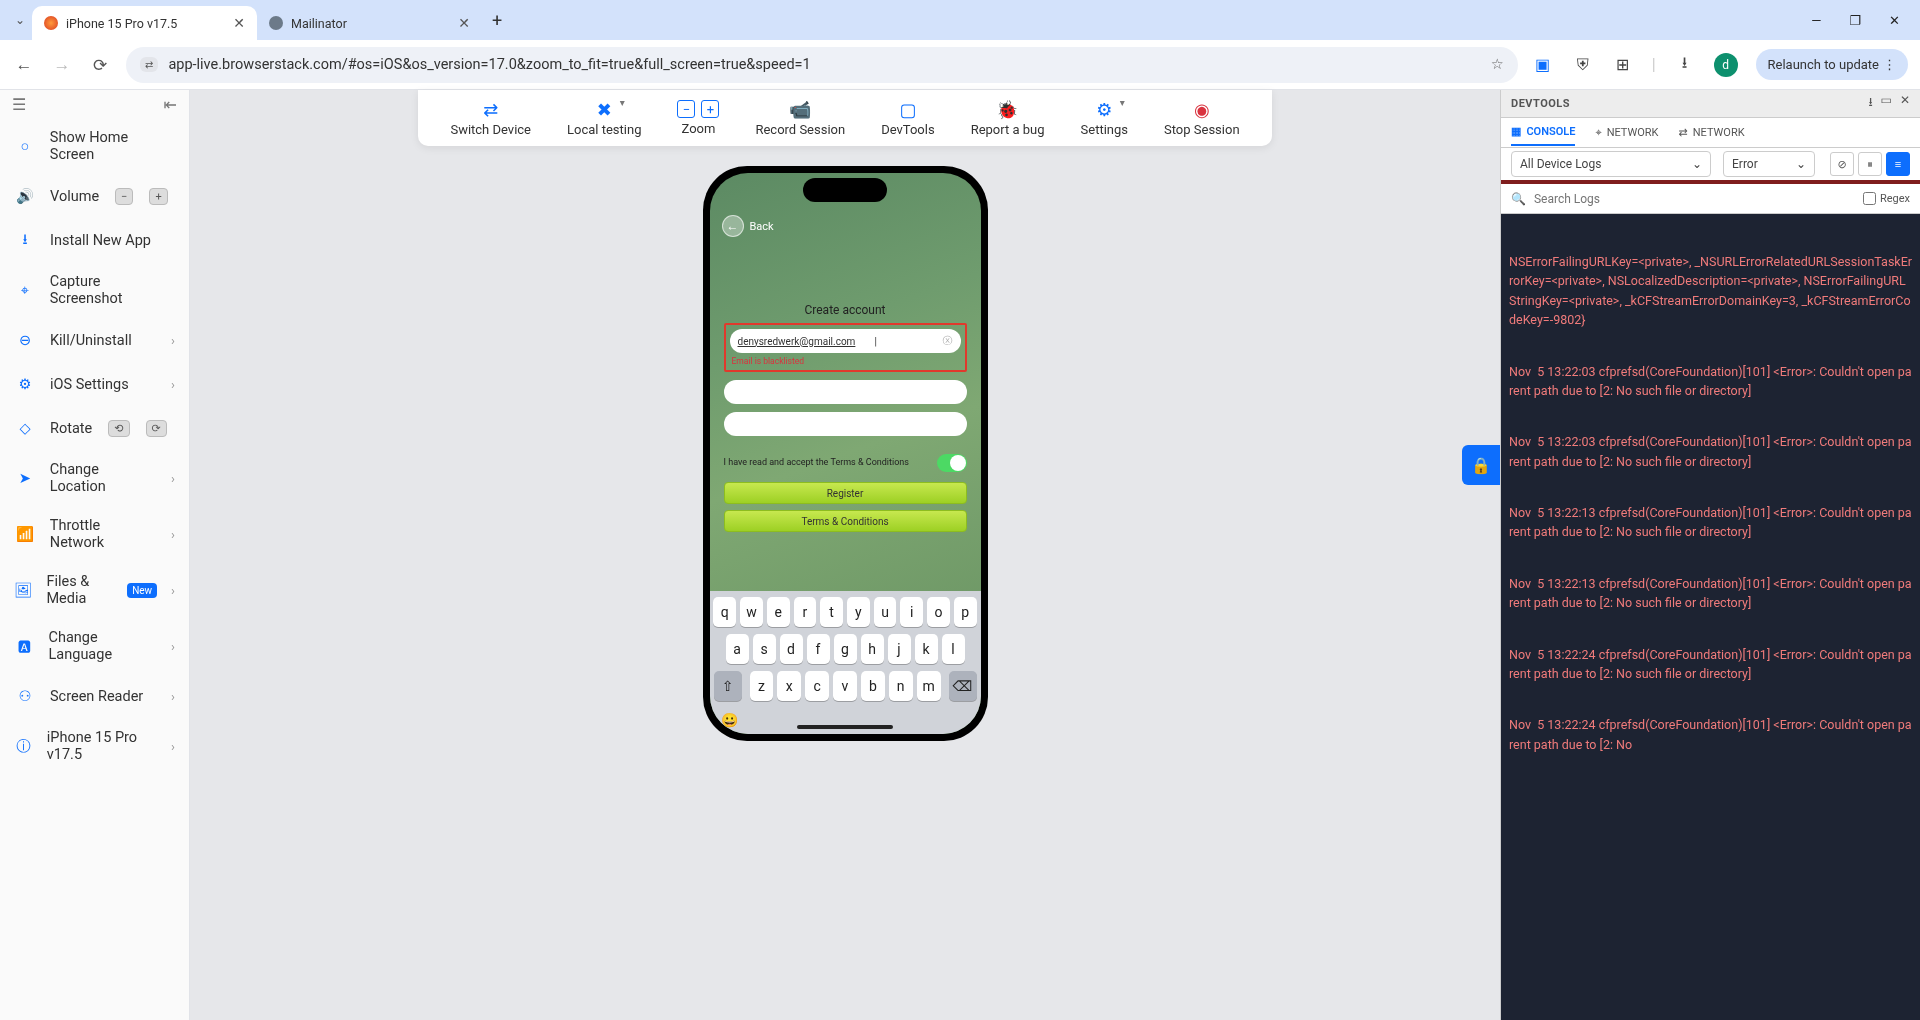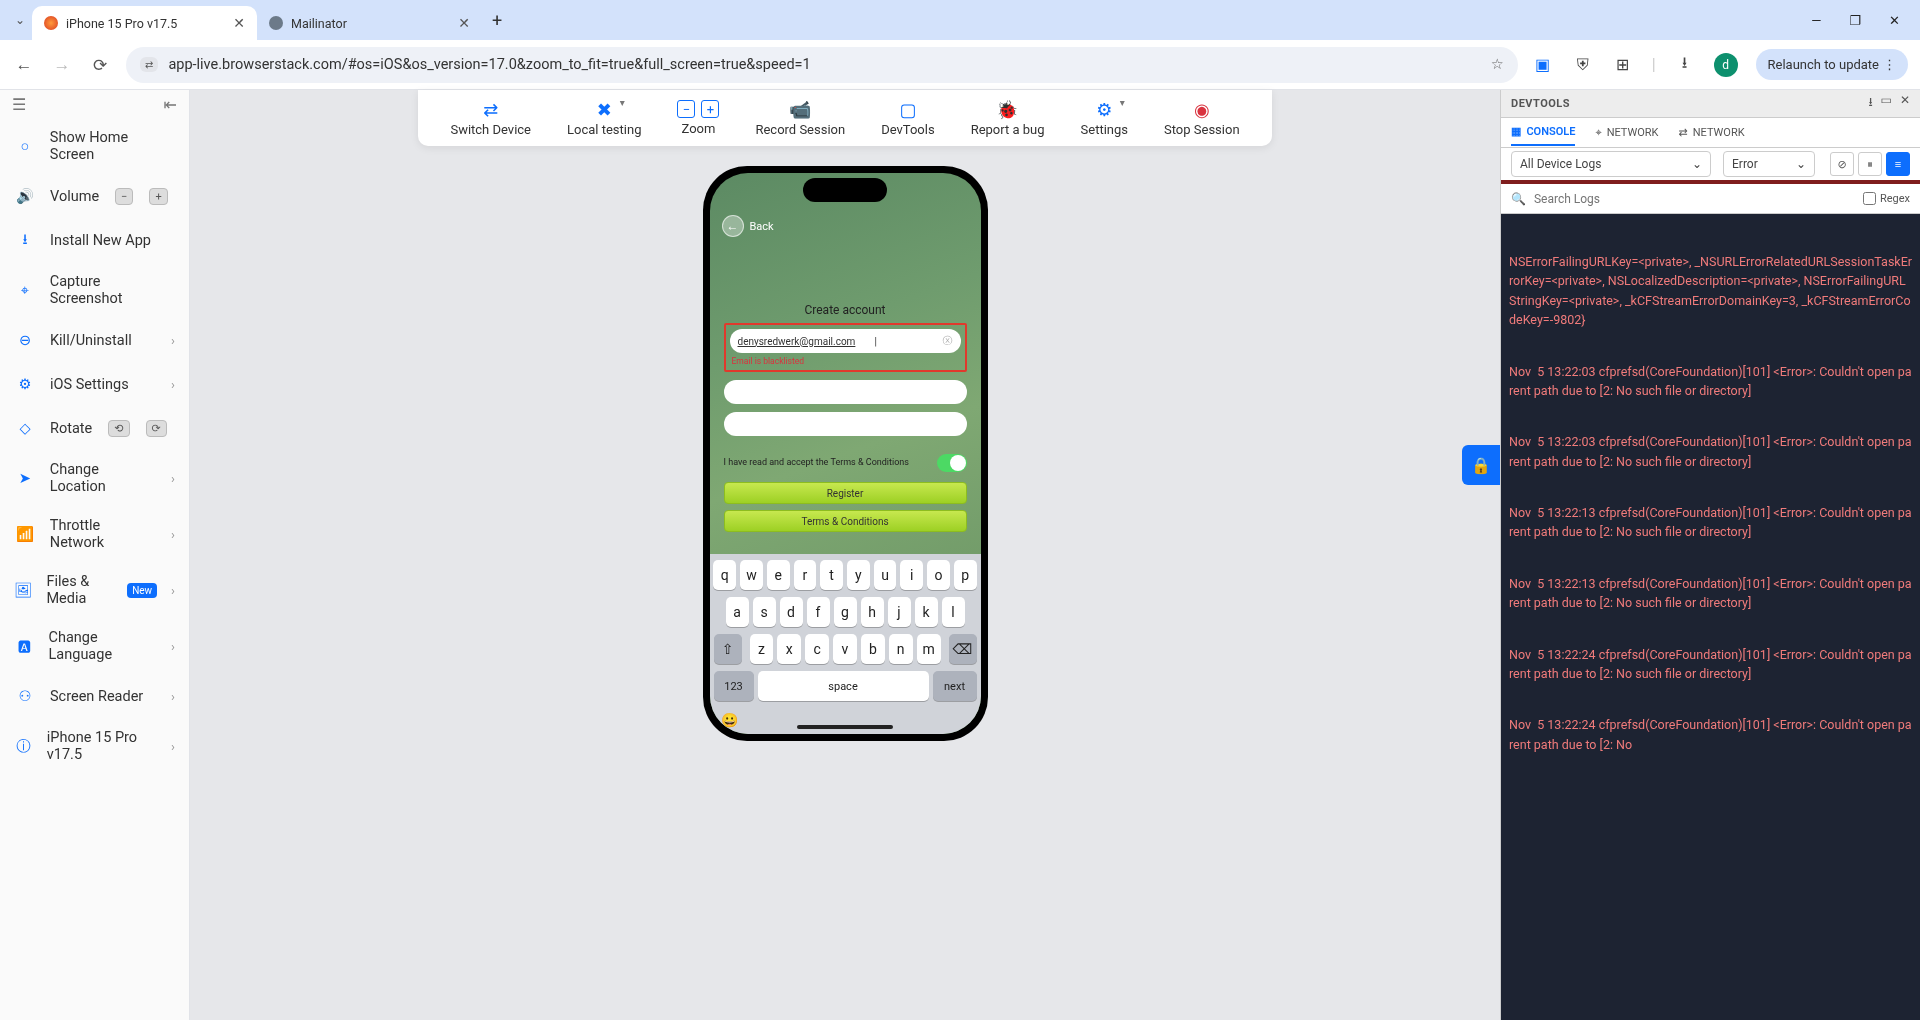--- a/index.html
+++ b/index.html
@@ -315,31 +315,20 @@
                   <div class="key">z</div>
                   <div class="key">x</div>
                   <div class="key">c</div>
                   <div class="key">v</div>
                   <div class="key">b</div>
                   <div class="key">n</div>
                   <div class="key">m</div>
                 </div>
               <div class="key fn">⌫</div>
             </div>
-            <div class="krow">
-              <div class="key numbtn">
-                  <span>123</span>
-                </div>
-              <div class="key space">
-                  <span>space</span>
-                </div>
-              <div class="key next">
-                  <span>next</span>
-                </div>
-            </div>
             <span class="emoji">😀</span>
           </div>
           <div class="home-bar"></div>
         </div>
       </div>
     </div>
 
     <div class="lock-fab">🔒</div>
   </div>
 

